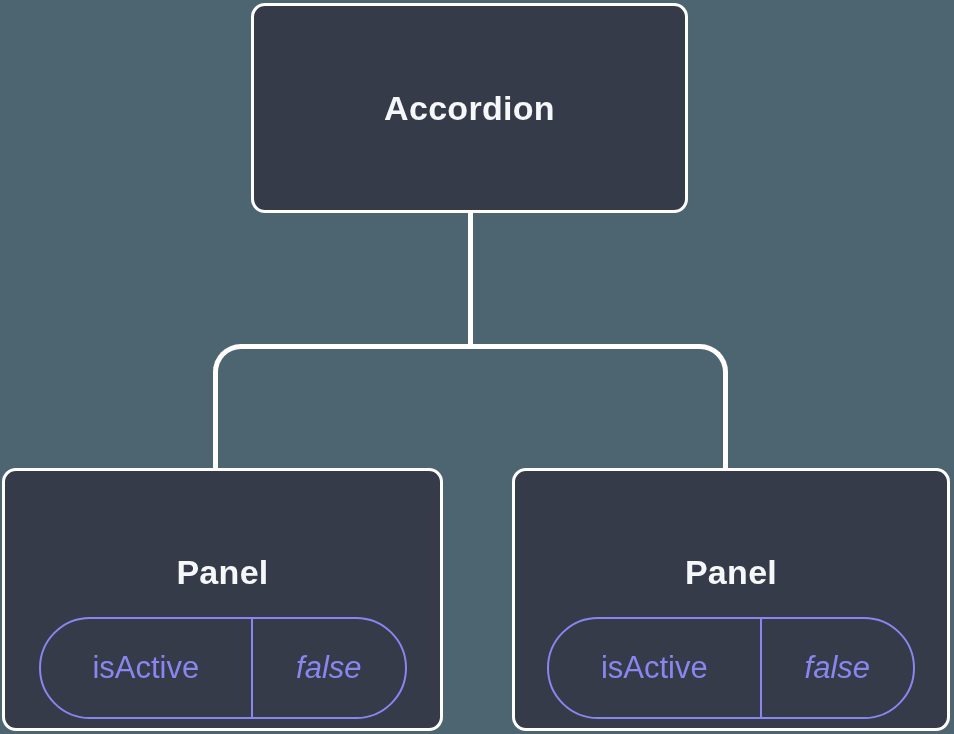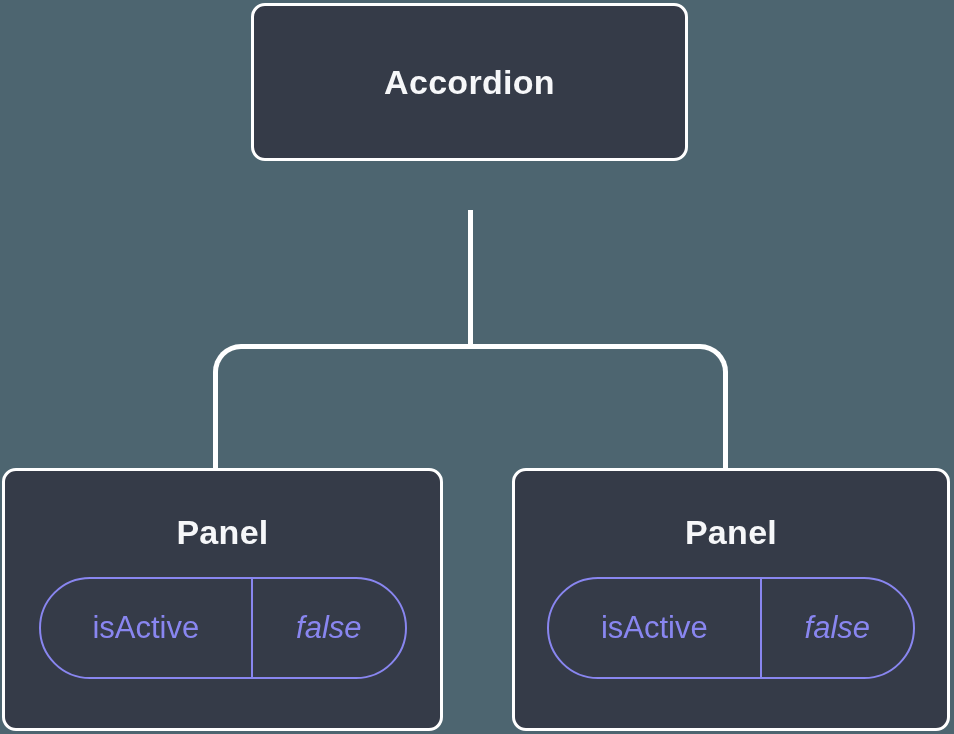--- a/index.html
+++ b/index.html
@@ -24,21 +24,21 @@
     border-radius: 14px;
     box-sizing: border-box;
     display: flex;
     flex-direction: column;
     align-items: center;
   }
   .node-root {
     left: 251px;
     top: 3px;
     width: 437px;
-    height: 158px;
+    height: 210px;
     justify-content: center;
   }
   .node-title {
     color: #F6F7F9;
     font-size: 34px;
     font-weight: 600;
     letter-spacing: 0.3px;
     line-height: 1;
   }
   
@@ -66,20 +66,21 @@
   .node-panel {
     top: 468px;
     width: 441px;
     height: 263px;
     padding-top: 44px;
   }
   .node-panel-left  { left: 2px;  }
   .node-panel-right { left: 512px; width: 438px; }
   .panel-title {
     margin-bottom: 28px;
+    margin-top: 40px;
   }
   .state-pill {
     width: 368px;
     height: 102px;
     box-sizing: border-box;
     border: 2.5px solid #8986F0;
     border-radius: 51px;
     display: flex;
     align-items: stretch;
     overflow: hidden;

